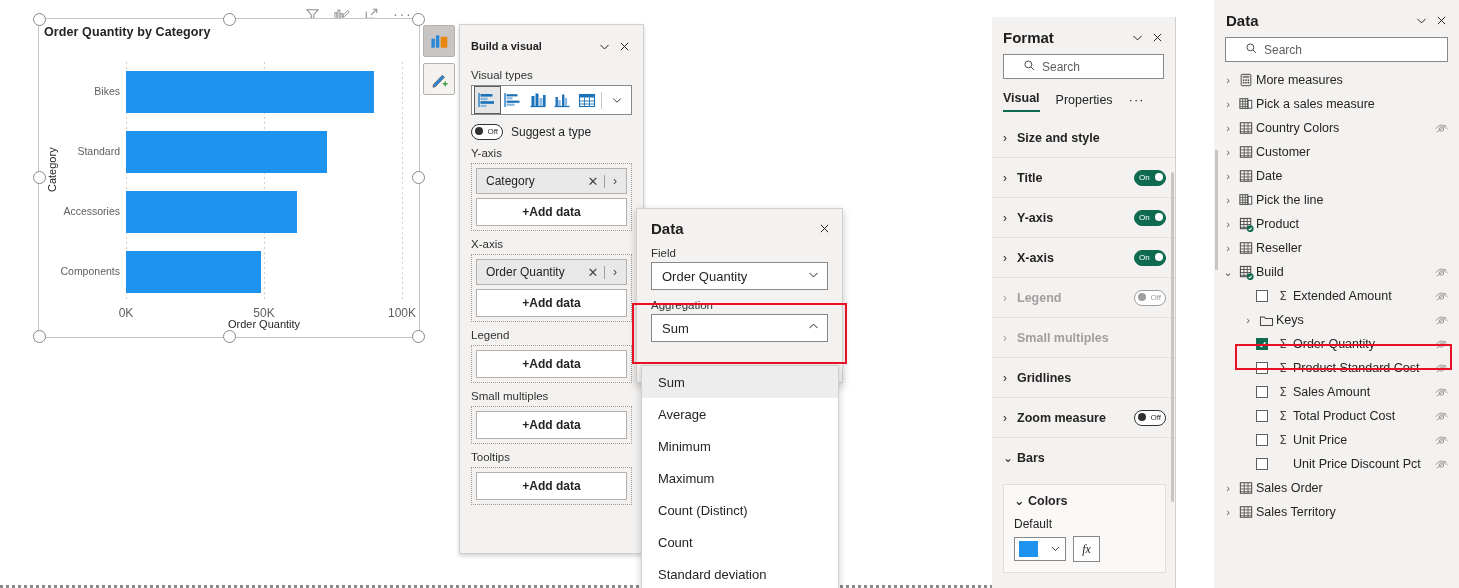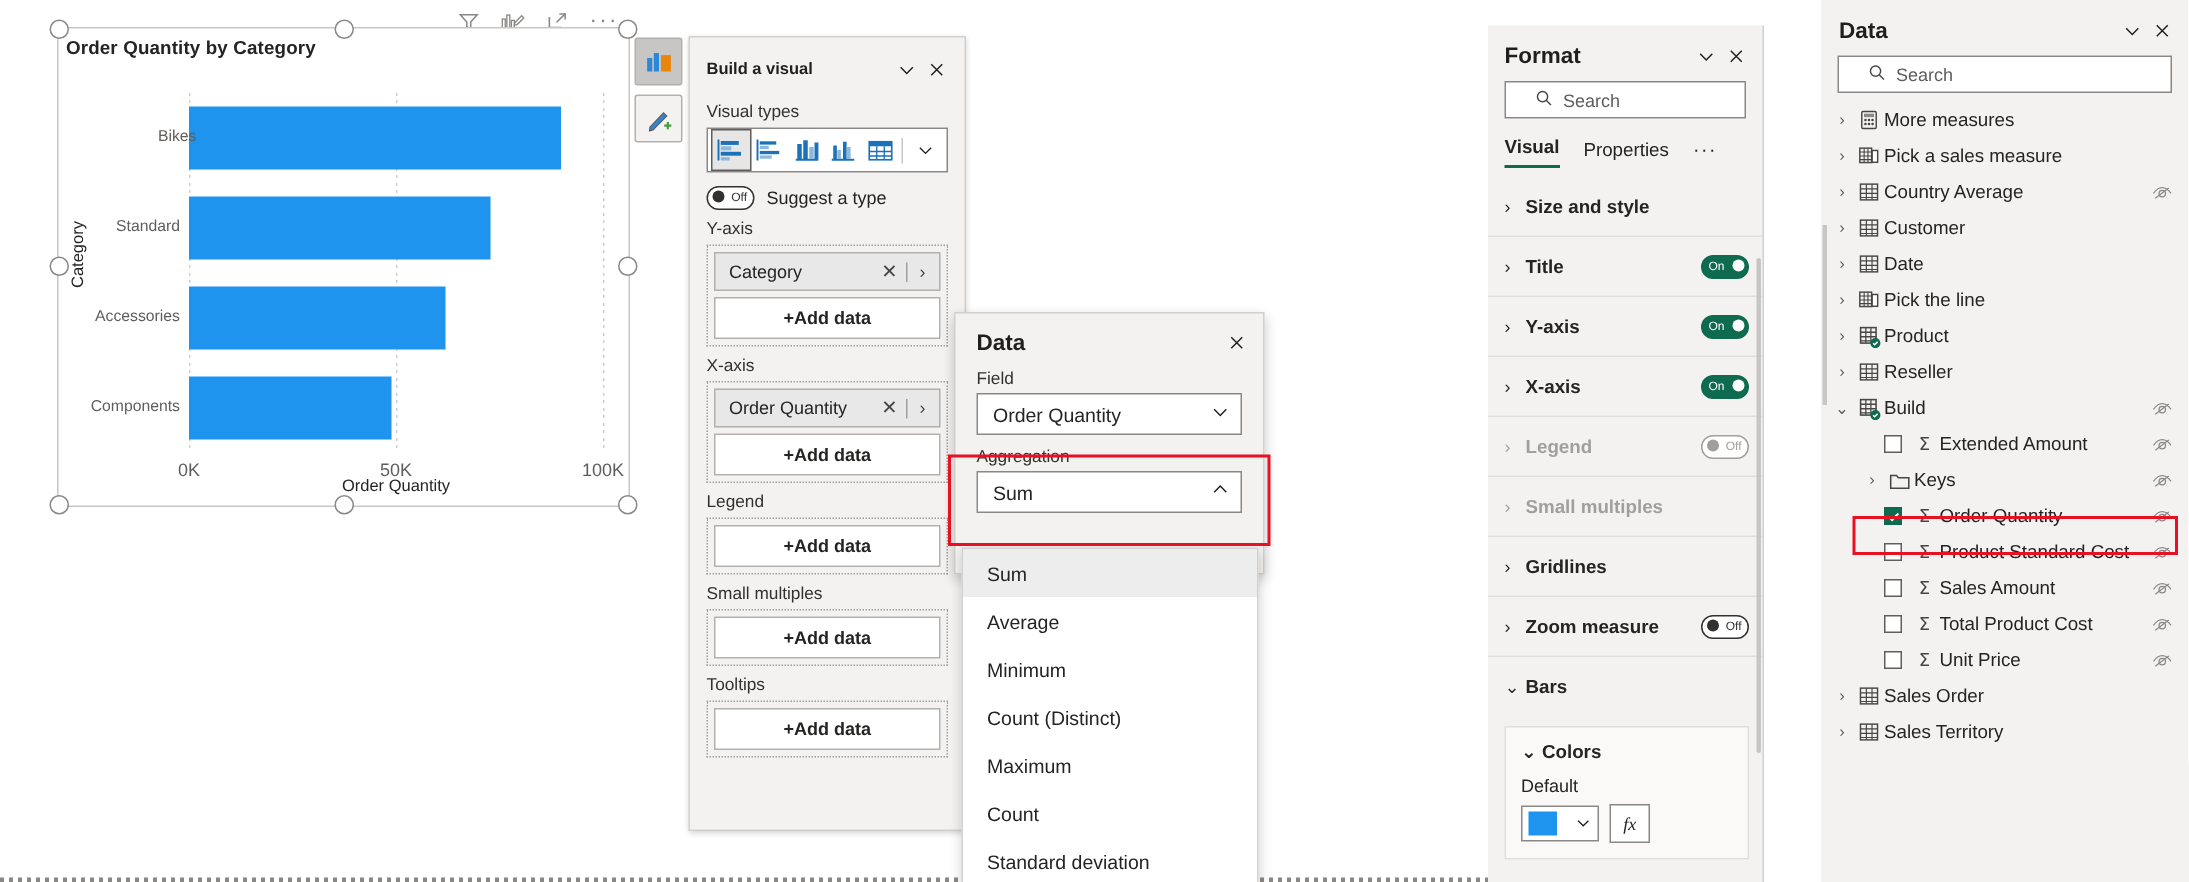--- a/index.html
+++ b/index.html
@@ -172,21 +172,21 @@
 <div class="abs handle" style="left:412px;top:330px;"></div>
 
 <div class="abs" id="plot">
     <div class="gridline" style="left: 0px;"></div>
     <div class="xtick" style="left: 0px; top: 244px; transform: translateX(-50%);">0K</div>
     <div class="gridline" style="left: 138px;"></div>
     <div class="xtick" style="left: 138px; top: 244px; transform: translateX(-50%);">50K</div>
     <div class="gridline" style="left: 276px;"></div>
     <div class="xtick" style="left: 276px; top: 244px; transform: translateX(-50%);">100K</div>
     <div class="bar" style="width: 248.4px; top: 9px; background: rgb(31, 148, 239);"></div>
-    <div class="cat-label" style="top: 23px; right: 271px;">Bikes</div>
+    <div class="cat-label" style="top: 23px; right: 282px;">Bikes</div>
     <div class="bar" style="width: 201.48px; top: 69px; background: rgb(31, 148, 239);"></div>
     <div class="cat-label" style="top: 83px; right: 282px;">Standard</div>
     <div class="bar" style="width: 171.12px; top: 129px; background: rgb(31, 148, 239);"></div>
     <div class="cat-label" style="top: 143px; right: 282px;">Accessories</div>
     <div class="bar" style="width: 135.24px; top: 189px; background: rgb(31, 148, 239);"></div>
     <div class="cat-label" style="top: 203px; right: 282px;">Components</div>
   </div>
 <div class="abs" id="y-axis-title">Category</div>
 <div class="abs" id="x-axis-title">Order Quantity</div>
 
@@ -345,22 +345,22 @@
         </svg>
     </span>
   </div>
 </div>
 <div class="abs" id="agg-highlight"></div>
 
 <div class="abs" id="agg-dropdown">
   <div class="opt sel">Sum</div>
   <div class="opt">Average</div>
   <div class="opt">Minimum</div>
+  <div class="opt">Maximum</div>
   <div class="opt">Count (Distinct)</div>
-  <div class="opt">Maximum</div>
   <div class="opt">Count</div>
   <div class="opt">Standard deviation</div>
 </div>
 
 <div class="abs" id="format-panel">
   <div id="format-hdr">
     <span id="format-title">Format</span>
     <span class="hdr-ic">
       <svg width="13" height="13" viewBox="0 0 16 16">
           <path d="M3 6l5 5 5-5" fill="none" stroke="#201f1e" stroke-width="1.2"></path>
@@ -521,21 +521,21 @@
         <span class="eye"></span>
       </div>
       <div class="dp-row" style="padding-left: 6px;">
         <span class="chev">›</span>
         <span class="ic">
           <svg width="14" height="14" viewBox="0 0 16 16">
             <rect x="1.5" y="2" width="13" height="12" fill="none" stroke="#484644" stroke-width="1.1"></rect>
             <path d="M1.5 5.6h13M1.5 9.1h13M1.5 12.2h13M6 2v12M10.3 2v12" stroke="#484644" stroke-width=".9"></path>
           </svg>
         </span>
-        <span class="nm">Country Average</span>
+        <span class="nm">Country Colors</span>
         <span class="eye">
           <svg width="15" height="13" viewBox="0 0 18 14">
             <path d="M2 7.5c2.2-3.2 4.7-4.6 7-4.6s4.8 1.4 7 4.6" fill="none" stroke="#8a8886" stroke-width="1"></path>
             <circle cx="9" cy="7.6" r="2.6" fill="none" stroke="#8a8886" stroke-width="1"></circle>
             <path d="M3.4 11.4 14.2 3.2" stroke="#8a8886" stroke-width="1"></path>
           </svg>
         </span>
       </div>
       <div class="dp-row" style="padding-left: 6px;">
         <span class="chev">›</span>
@@ -723,20 +723,34 @@
         </span>
         <span class="nm">Unit Price</span>
         <span class="eye">
           <svg width="15" height="13" viewBox="0 0 18 14">
             <path d="M2 7.5c2.2-3.2 4.7-4.6 7-4.6s4.8 1.4 7 4.6" fill="none" stroke="#8a8886" stroke-width="1"></path>
             <circle cx="9" cy="7.6" r="2.6" fill="none" stroke="#8a8886" stroke-width="1"></circle>
             <path d="M3.4 11.4 14.2 3.2" stroke="#8a8886" stroke-width="1"></path>
           </svg>
         </span>
       </div>
+      <div class="dp-row" style="padding-left: 26px;">
+        <span class="chev"></span>
+        <span class="cb"></span>
+        <span style="width: 5px; flex: 0 0 auto;"></span>
+        <span class="ic"></span>
+        <span class="nm">Unit Price Discount Pct</span>
+        <span class="eye">
+          <svg width="15" height="13" viewBox="0 0 18 14">
+            <path d="M2 7.5c2.2-3.2 4.7-4.6 7-4.6s4.8 1.4 7 4.6" fill="none" stroke="#8a8886" stroke-width="1"></path>
+            <circle cx="9" cy="7.6" r="2.6" fill="none" stroke="#8a8886" stroke-width="1"></circle>
+            <path d="M3.4 11.4 14.2 3.2" stroke="#8a8886" stroke-width="1"></path>
+          </svg>
+        </span>
+      </div>
       <div class="dp-row" style="padding-left: 6px;">
         <span class="chev">›</span>
         <span class="ic">
           <svg width="14" height="14" viewBox="0 0 16 16">
             <rect x="1.5" y="2" width="13" height="12" fill="none" stroke="#484644" stroke-width="1.1"></rect>
             <path d="M1.5 5.6h13M1.5 9.1h13M1.5 12.2h13M6 2v12M10.3 2v12" stroke="#484644" stroke-width=".9"></path>
           </svg>
         </span>
         <span class="nm">Sales Order</span>
         <span class="eye"></span>

